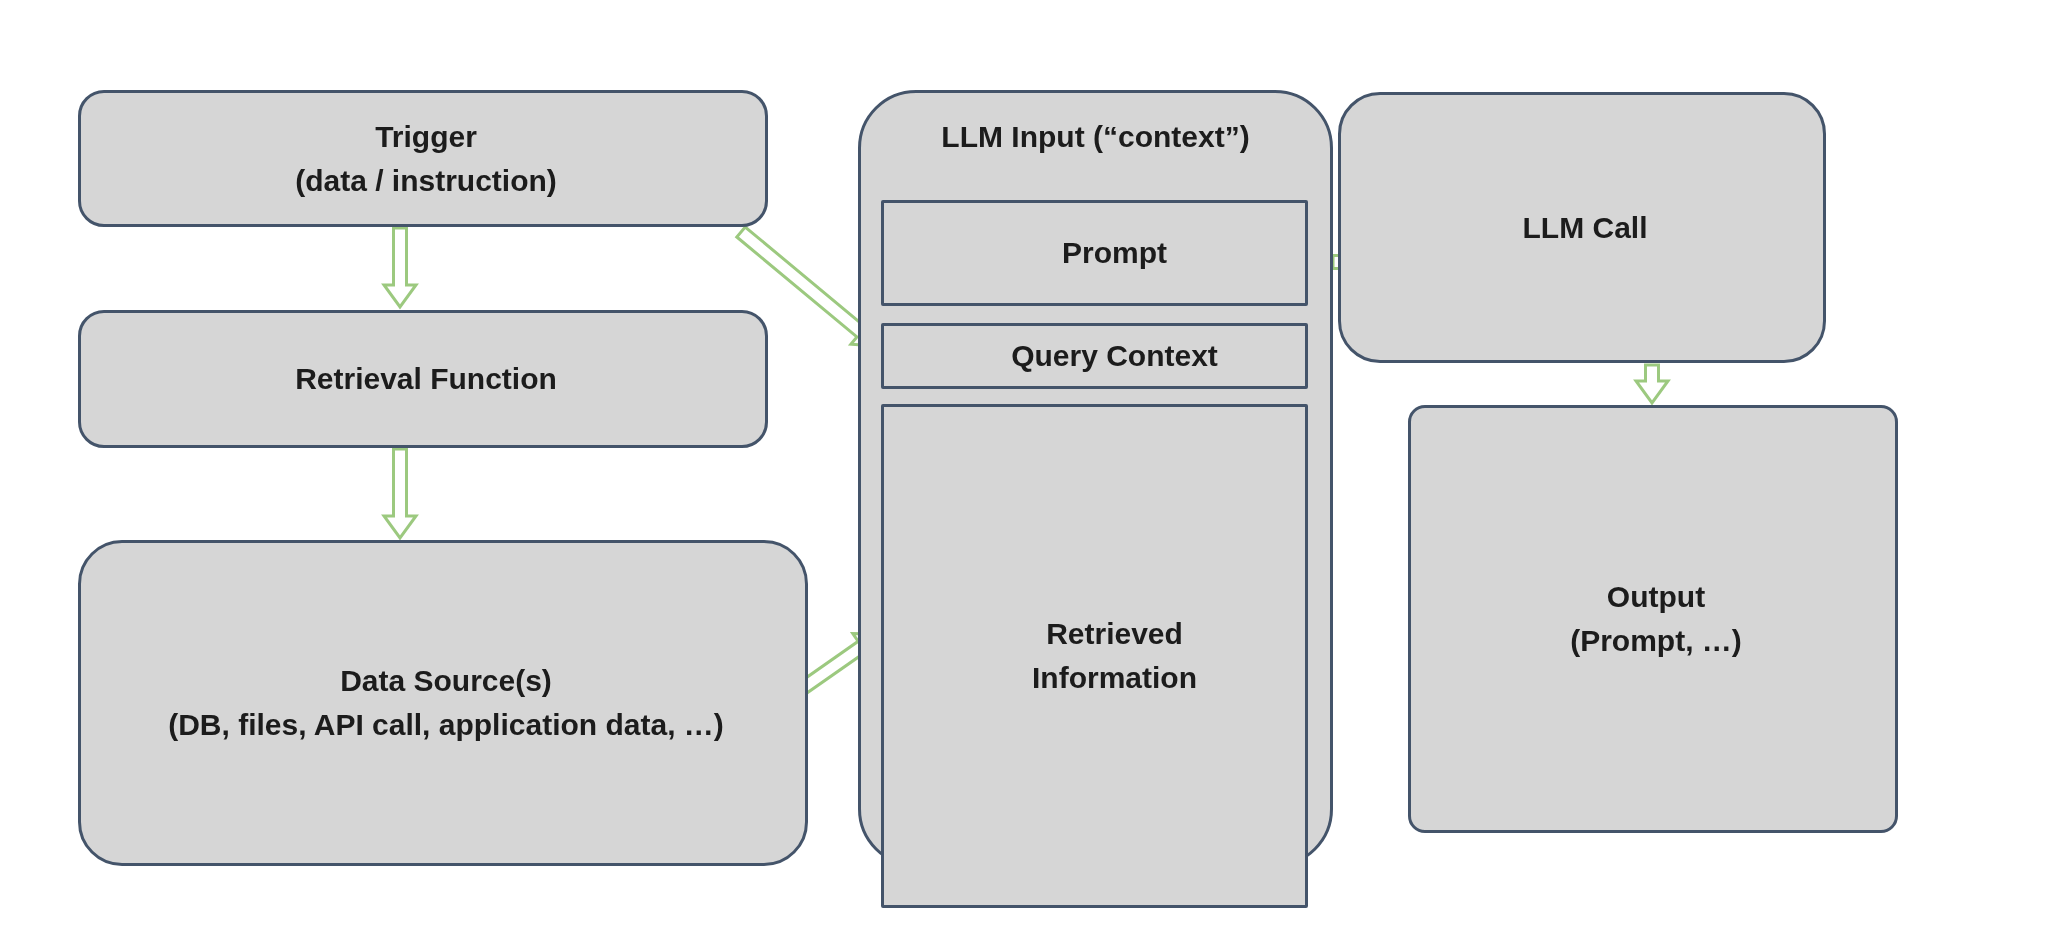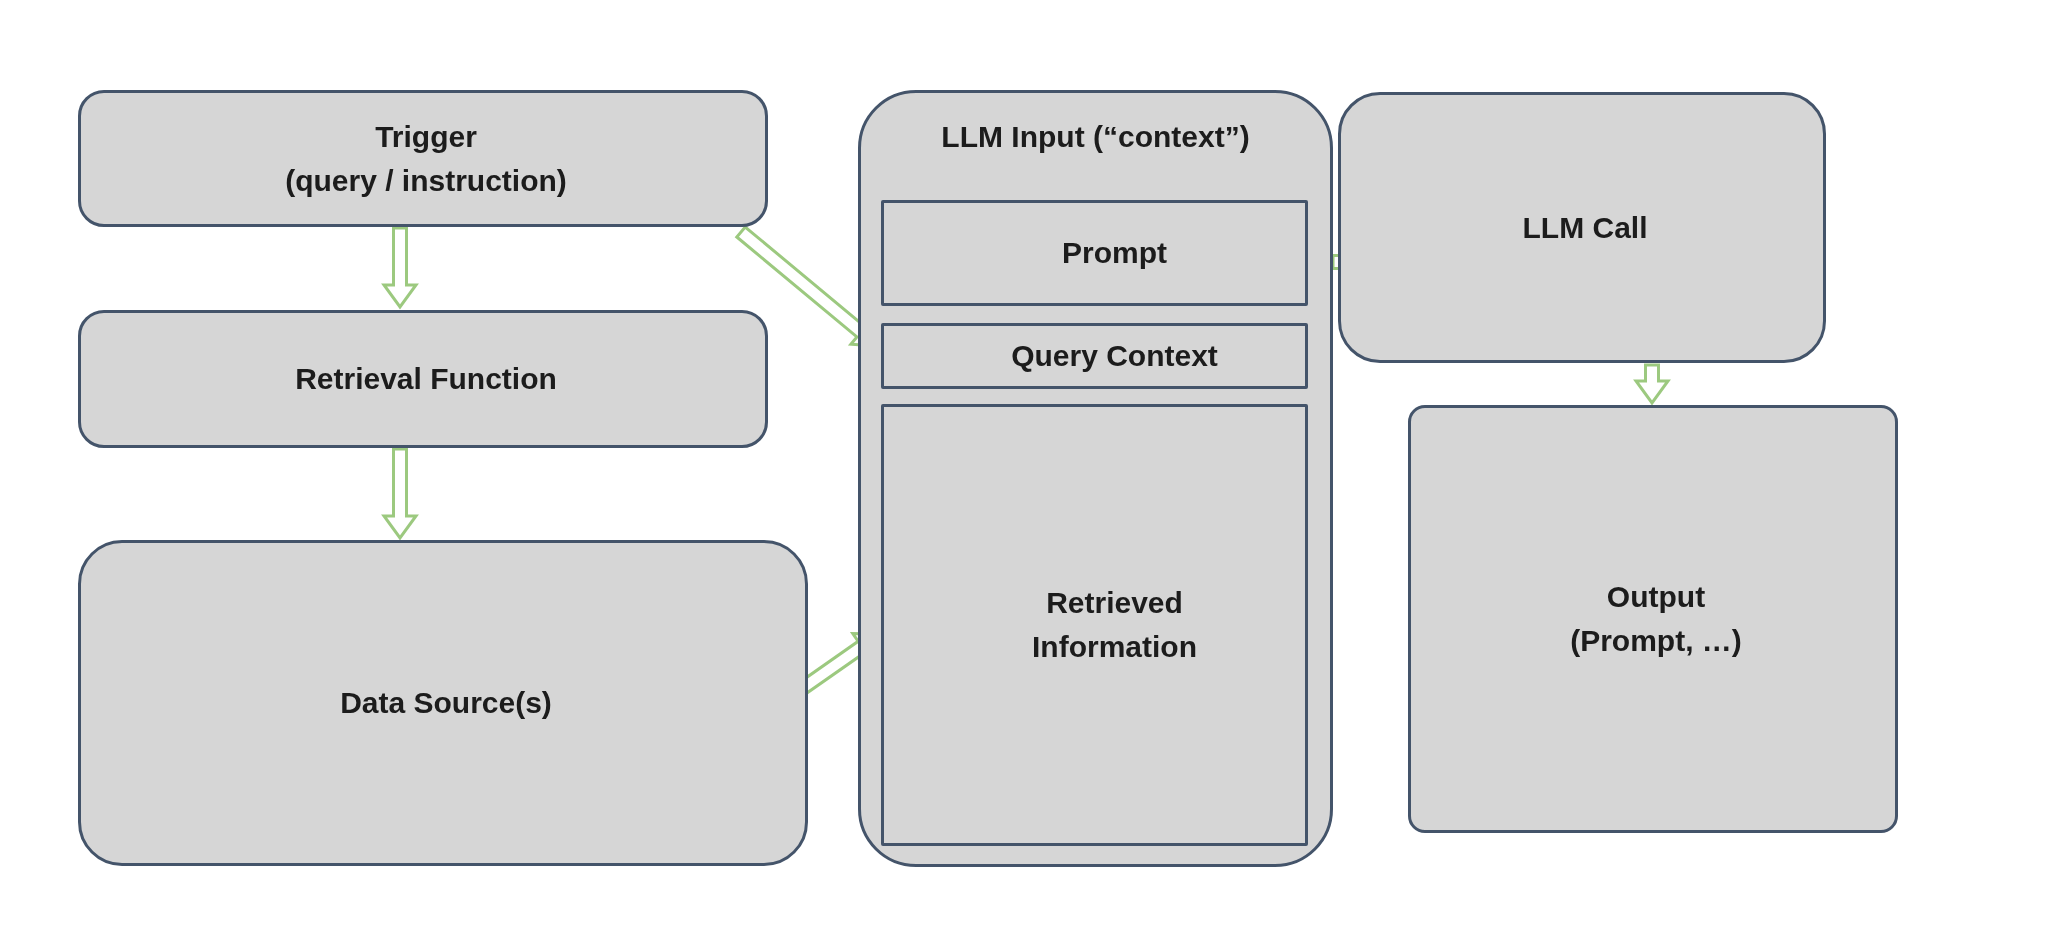--- a/index.html
+++ b/index.html
@@ -63,49 +63,50 @@
     text-align: center;
   }
 
   
   #node-trigger        { left: 78px;   top: 90px;  width: 690px; height: 137px; border-radius: 26px; }
   #node-retrieval      { left: 78px;   top: 310px; width: 690px; height: 138px; border-radius: 26px; }
   #node-datasources    { left: 78px;   top: 540px; width: 730px; height: 326px; border-radius: 44px; }
   #node-llm-input      { left: 858px;  top: 90px;  width: 475px; height: 777px; border-radius: 58px; }
   #node-prompt         { left: 881px;  top: 200px; width: 427px; height: 106px; }
   #node-query-context  { left: 881px;  top: 323px; width: 427px; height: 66px;  }
-  #node-retrieved-info { left: 881px;  top: 404px; width: 427px; height: 442px; }
+  #node-retrieved-info { left: 881px;  top: 404px; width: 427px; height: 504px; }
   #node-llm-call       { left: 1338px; top: 92px;  width: 488px; height: 271px; border-radius: 42px; }
   #node-output         { left: 1408px; top: 405px; width: 490px; height: 428px; border-radius: 17px; text-align: right; }
 </style>
 </head>
 <body>
 
 <div class="canvas">
 
   <svg class="edges" viewBox="0 0 2048 931" width="2048" height="931">
       <polygon points="393.5,228.0 393.5,285.0 384.0,285.0 400.0,307.0 416.0,285.0 406.5,285.0 406.5,228.0" fill="#ffffff" stroke="#9CC97F" stroke-width="3" stroke-linejoin="miter"></polygon>
       <polygon points="393.5,449.0 393.5,516.0 384.0,516.0 400.0,538.0 416.0,516.0 406.5,516.0 406.5,449.0" fill="#ffffff" stroke="#9CC97F" stroke-width="3" stroke-linejoin="miter"></polygon>
       <polygon points="736.8,237.0 856.9,336.9 850.9,344.2 878.0,346.0 871.3,319.6 865.2,326.9 745.2,227.0" fill="#ffffff" stroke="#9CC97F" stroke-width="3" stroke-linejoin="miter"></polygon>
       <polygon points="783.7,709.3 865.7,651.9 871.2,659.7 880.0,634.0 852.8,633.5 858.2,641.3 776.3,698.7" fill="#ffffff" stroke="#9CC97F" stroke-width="3" stroke-linejoin="miter"></polygon>
       <polygon points="1333.0,268.5 1387.0,268.5 1387.0,278.0 1409.0,262.0 1387.0,246.0 1387.0,255.5 1333.0,255.5" fill="#ffffff" stroke="#9CC97F" stroke-width="3" stroke-linejoin="miter"></polygon>
       <polygon points="1645.5,365.0 1645.5,381.0 1636.0,381.0 1652.0,403.0 1668.0,381.0 1658.5,381.0 1658.5,365.0" fill="#ffffff" stroke="#9CC97F" stroke-width="3" stroke-linejoin="miter"></polygon>
     </svg>
 
   <div class="box" id="node-trigger">
     <div class="line">Trigger</div>
-    <div class="line">(query / instruction)</div>
+    <div class="line">(data / instruction)</div>
   </div>
 
   <div class="box" id="node-retrieval">
     <div class="line">Retrieval Function</div>
   </div>
 
   <div class="box" id="node-datasources">
     <div class="line">Data Source(s)</div>
+    <div class="line">(DB, files, API call, application data, …)</div>
   </div>
 
   <div class="box" id="node-llm-input">
     <div class="container-title label">LLM Input (“context”)</div>
   </div>
 
   <div class="inner-box" id="node-prompt">
     <div class="line">Prompt</div>
   </div>
 

